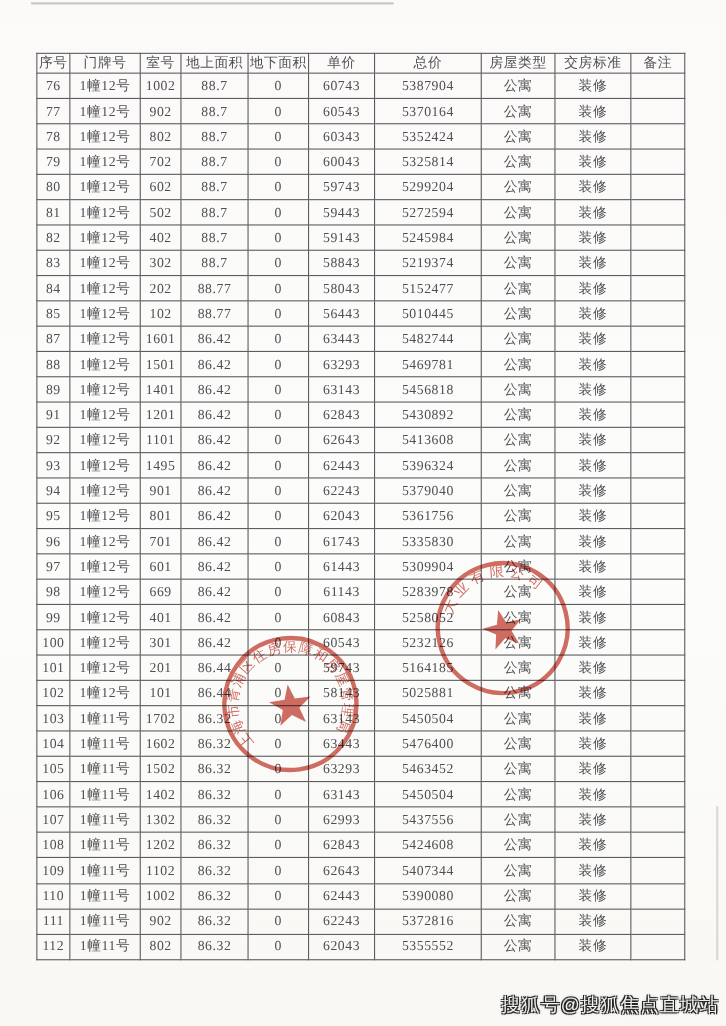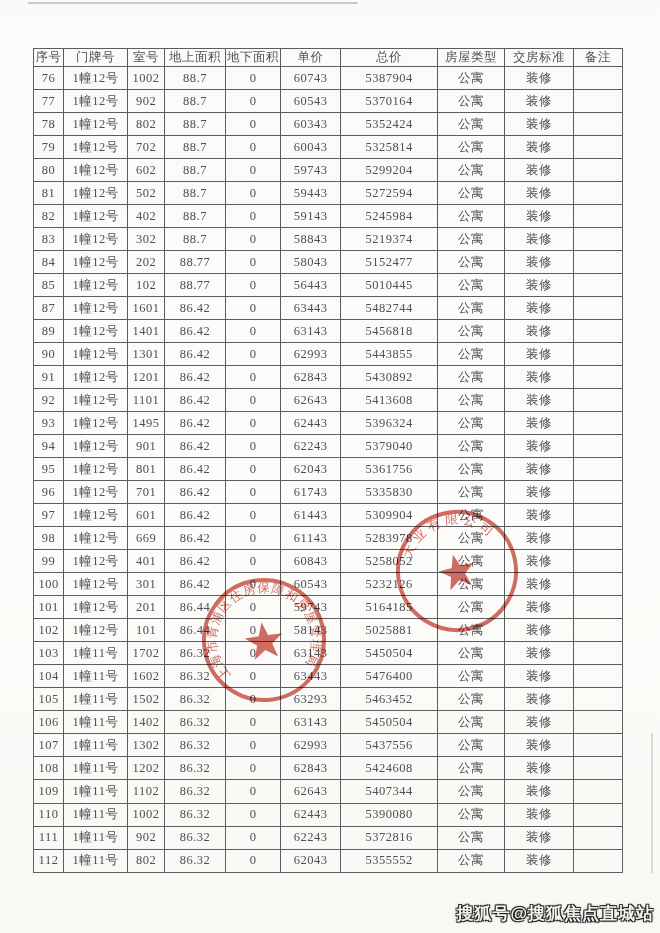--- a/index.html
+++ b/index.html
@@ -41,21 +41,21 @@
   .stamp-right{left:387px;top:501px;transform:rotate(-14deg);}
   .stamp text{
     font-family:"Liberation Serif","DejaVu Serif",serif;
     fill:currentColor;
   }
   .stamp-left text{font-size:12.5px;letter-spacing:1px;}
   .stamp-right text{font-size:13px;letter-spacing:4px;}
   .watermark{
     position:absolute;right:6px;bottom:8px;
     font-family:"Liberation Sans","DejaVu Sans",sans-serif;
-    font-weight:bold;font-size:17px;letter-spacing:1px;
+    font-weight:normal;font-size:17px;letter-spacing:1px;
     color:#f3f3f0;
     text-shadow:-1px -1px 0 #141414,1px -1px 0 #141414,
                 -1px 1px 0 #141414,1px 1px 0 #141414,
                 0 0 3px rgba(0,0,0,.8);
     opacity:.92;
   }
 </style>
 </head>
 <body>
 
@@ -217,39 +217,39 @@
           <td>1601</td>
           <td>86.42</td>
           <td>0</td>
           <td>63443</td>
           <td>5482744</td>
           <td>公寓</td>
           <td>装修</td>
           <td></td>
         </tr>
         <tr>
+          <td>88</td>
+          <td>1幢12号</td>
+          <td>1501</td>
+          <td>86.42</td>
+          <td>0</td>
+          <td>63293</td>
+          <td>5469781</td>
+          <td>公寓</td>
+          <td>装修</td>
+          <td></td>
+        </tr>
+        <tr>
           <td>89</td>
           <td>1幢12号</td>
           <td>1401</td>
           <td>86.42</td>
           <td>0</td>
           <td>63143</td>
           <td>5456818</td>
-          <td>公寓</td>
-          <td>装修</td>
-          <td></td>
-        </tr>
-        <tr>
-          <td>90</td>
-          <td>1幢12号</td>
-          <td>1301</td>
-          <td>86.42</td>
-          <td>0</td>
-          <td>62993</td>
-          <td>5443855</td>
           <td>公寓</td>
           <td>装修</td>
           <td></td>
         </tr>
         <tr>
           <td>91</td>
           <td>1幢12号</td>
           <td>1201</td>
           <td>86.42</td>
           <td>0</td>

